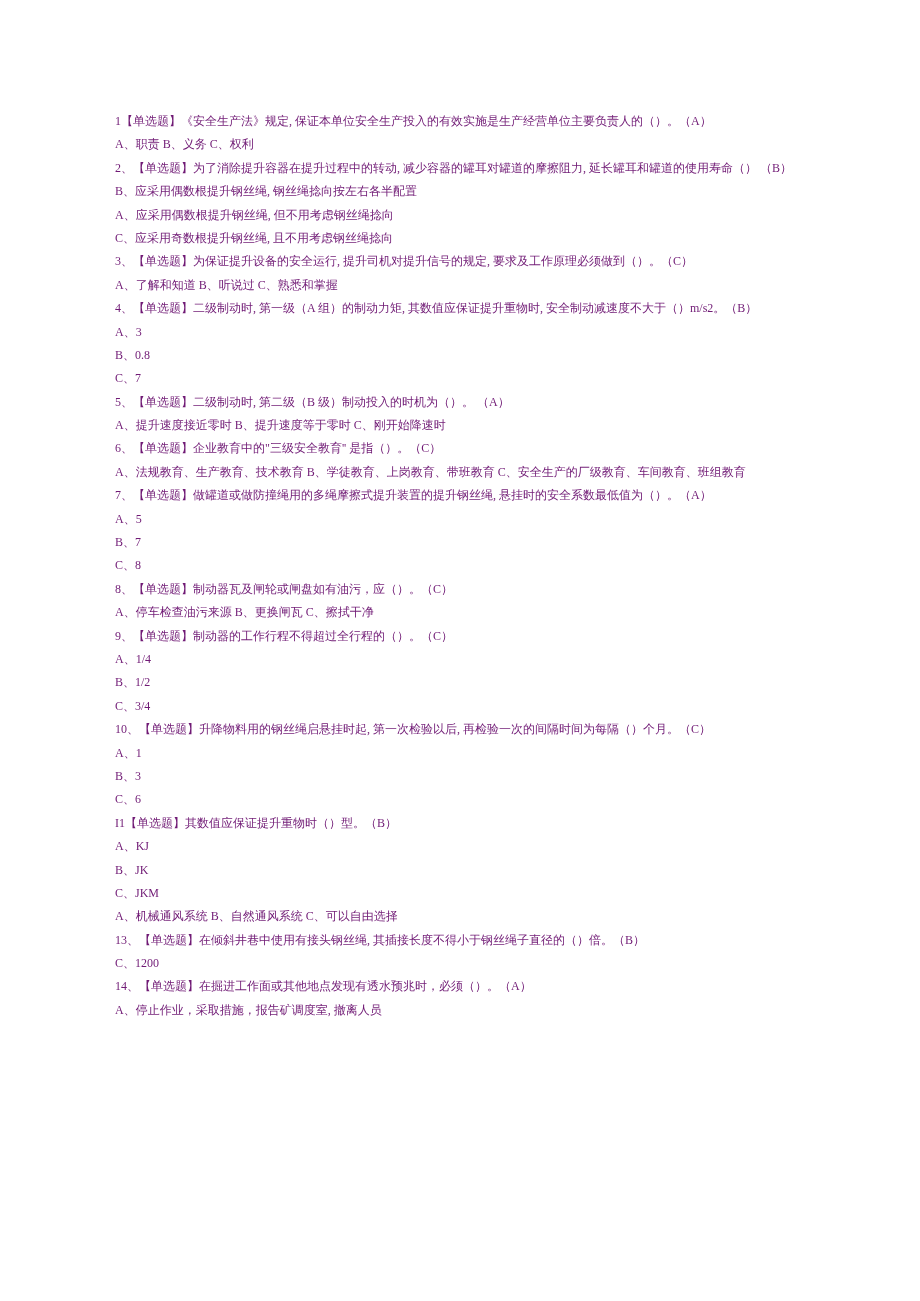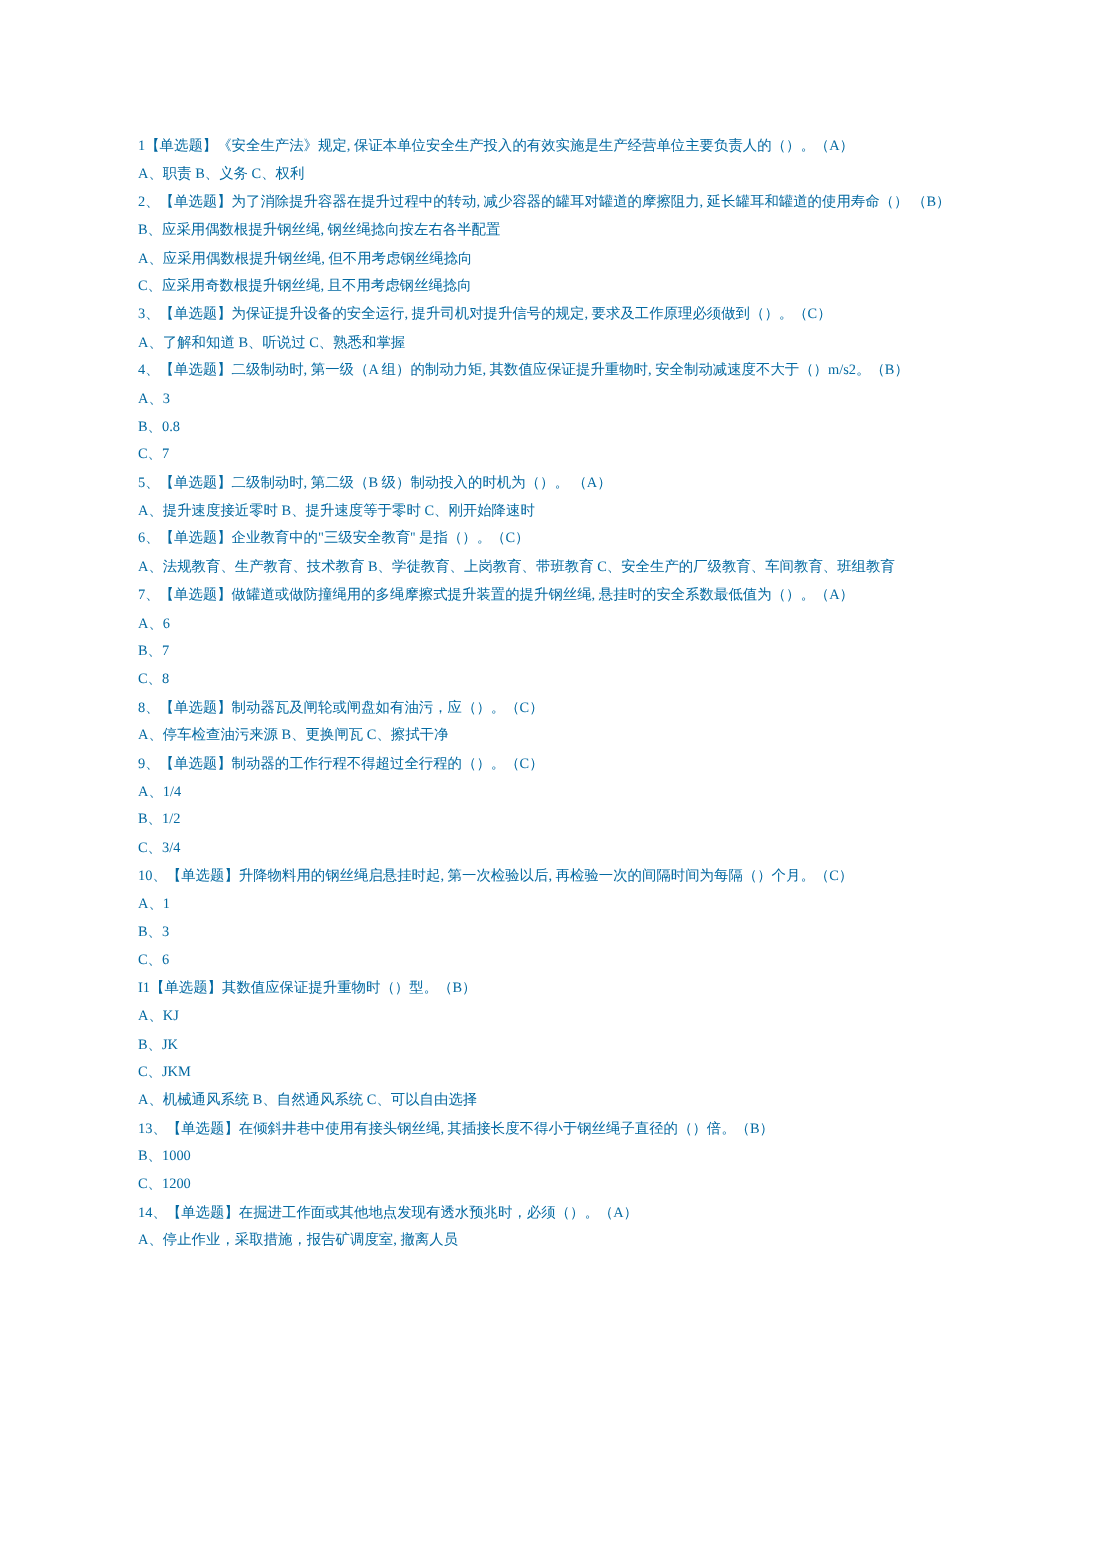--- a/index.html
+++ b/index.html
@@ -6,21 +6,21 @@
     margin: 0;
     padding: 0;
     background: #ffffff;
     font-family: "SimSun", "宋体", serif;
     width: 920px;
   }
   .page {
     padding: 110px 115px 40px 115px;
     font-size: 12px;
     line-height: 1.95;
-    color: #0369a1;
+    color: #701a75;
   }
   .line {
     display: block;
   }
 </style>
 </head>
 <body>
 
 <div class="page">
   <span class="line">1【单选题】《安全生产法》规定, 保证本单位安全生产投入的有效实施是生产经营单位主要负责人的（）。（A）</span>
@@ -33,36 +33,35 @@
   <span class="line">A、了解和知道 B、听说过 C、熟悉和掌握</span>
   <span class="line">4、【单选题】二级制动时, 第一级（A 组）的制动力矩, 其数值应保证提升重物时, 安全制动减速度不大于（）m/s2。（B）</span>
   <span class="line">A、3</span>
   <span class="line">B、0.8</span>
   <span class="line">C、7</span>
   <span class="line">5、【单选题】二级制动时, 第二级（B 级）制动投入的时机为（）。 （A）</span>
   <span class="line">A、提升速度接近零时 B、提升速度等于零时 C、刚开始降速时</span>
   <span class="line">6、【单选题】企业教育中的"三级安全教育'' 是指（）。（C）</span>
   <span class="line">A、法规教育、生产教育、技术教育 B、学徒教育、上岗教育、带班教育 C、安全生产的厂级教育、车间教育、班组教育</span>
   <span class="line">7、【单选题】做罐道或做防撞绳用的多绳摩擦式提升装置的提升钢丝绳, 悬挂时的安全系数最低值为（）。（A）</span>
-  <span class="line">A、6</span>
+  <span class="line">A、5</span>
   <span class="line">B、7</span>
   <span class="line">C、8</span>
   <span class="line">8、【单选题】制动器瓦及闸轮或闸盘如有油污，应（）。（C）</span>
   <span class="line">A、停车检查油污来源 B、更换闸瓦 C、擦拭干净</span>
   <span class="line">9、【单选题】制动器的工作行程不得超过全行程的（）。（C）</span>
   <span class="line">A、1/4</span>
   <span class="line">B、1/2</span>
   <span class="line">C、3/4</span>
   <span class="line">10、【单选题】升降物料用的钢丝绳启悬挂时起, 第一次检验以后, 再检验一次的间隔时间为每隔（）个月。（C）</span>
   <span class="line">A、1</span>
   <span class="line">B、3</span>
   <span class="line">C、6</span>
   <span class="line">I1【单选题】其数值应保证提升重物时（）型。（B）</span>
   <span class="line">A、KJ</span>
   <span class="line">B、JK</span>
   <span class="line">C、JKM</span>
   <span class="line">A、机械通风系统 B、自然通风系统 C、可以自由选择</span>
   <span class="line">13、【单选题】在倾斜井巷中使用有接头钢丝绳, 其插接长度不得小于钢丝绳子直径的（）倍。（B）</span>
-  <span class="line">B、1000</span>
   <span class="line">C、1200</span>
   <span class="line">14、【单选题】在掘进工作面或其他地点发现有透水预兆时，必须（）。（A）</span>
   <span class="line">A、停止作业，采取措施，报告矿调度室, 撤离人员</span>
 </div>
 
 </body></html>

